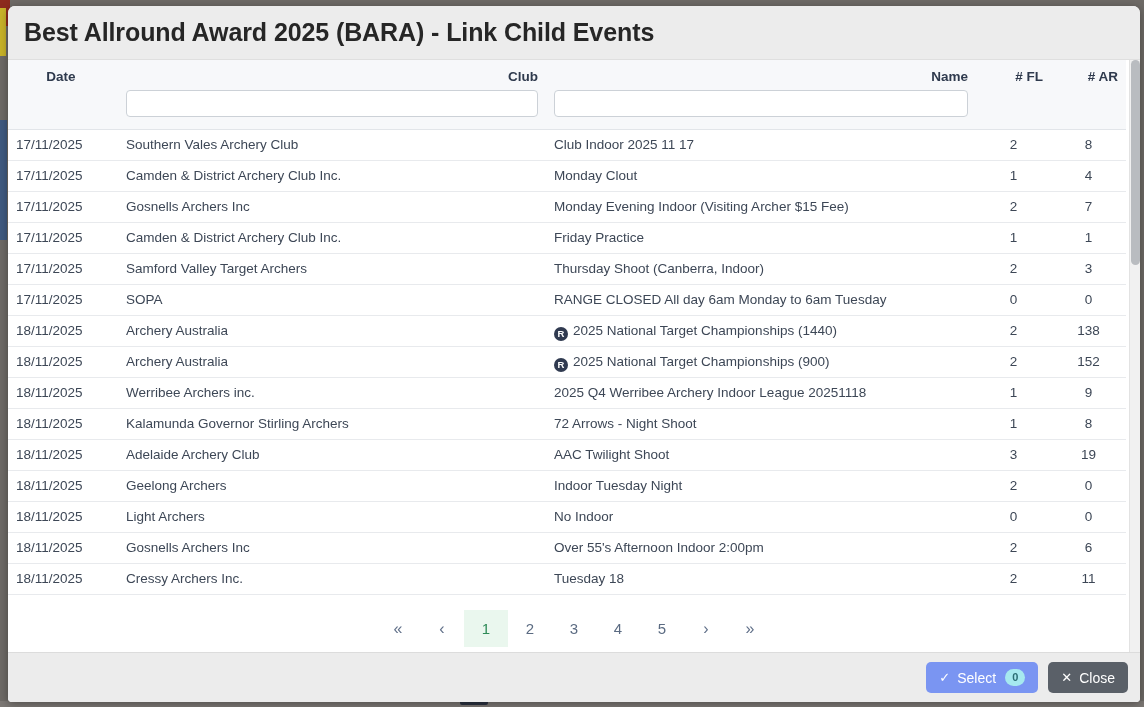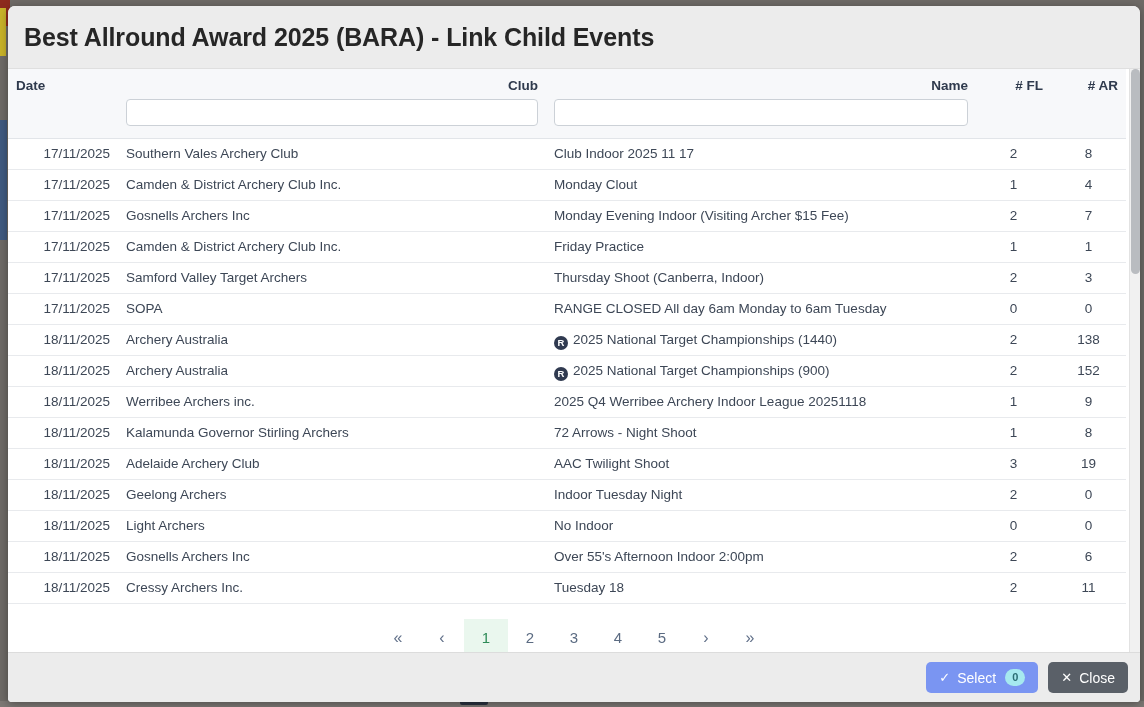--- a/index.html
+++ b/index.html
@@ -46,21 +46,21 @@
     background: #ffffff;
     border-radius: 7px 7px 4px 4px;
     box-shadow: 0 2px 10px rgba(0,0,0,.35);
     overflow: hidden;
     display: flex;
     flex-direction: column;
   }
 
   .modal-header {
     flex: 0 0 auto;
-    height: 63px;
+    height: 54px;
     background: #ececec;
     border-bottom: 1px solid #dfdfdf;
     display: flex;
     align-items: center;
     padding: 0 16px;
   }
   .modal-title {
     font-size: 25px;
     font-weight: 700;
     color: #262626;
@@ -121,21 +121,21 @@
 
   table.grid tbody td {
     padding: 7px 8px;
     border-bottom: 1px solid #e8eaed;
     white-space: nowrap;
     overflow: hidden;
     text-overflow: ellipsis;
     line-height: 16px;
     height: 30px;
   }
-  td.date { text-align: right; padding-right: 12px; color: #3d4756; }
+  td.date { text-align: left; padding-right: 12px; color: #3d4756; }
   td.club { padding-left: 10px; }
   td.name { padding-left: 6px; }
 
   .r-badge {
     display: inline-flex;
     align-items: center;
     justify-content: center;
     width: 14px; height: 14px;
     border-radius: 50%;
     background: #303a50;
@@ -253,21 +253,21 @@
       <table class="grid">
         <colgroup>
           <col class="c-date">
             <col class="c-club">
             <col class="c-name">
             <col class="c-fl">
             <col class="c-ar">
         </colgroup>
         <thead>
           <tr class="head-labels">
-            <th style="text-align:left;padding-right:12px;">Date</th>
+            <th style="text-align:center;padding-right:12px;">Date</th>
             <th style="padding-left:10px;">Club</th>
             <th style="padding-left:6px;">Name</th>
             <th class="num"># FL</th>
             <th class="num"># AR</th>
           </tr>
           <tr class="head-filters">
             <th></th>
             <th>
               <input class="filter-input" type="text" value="" style="">
             </th>

